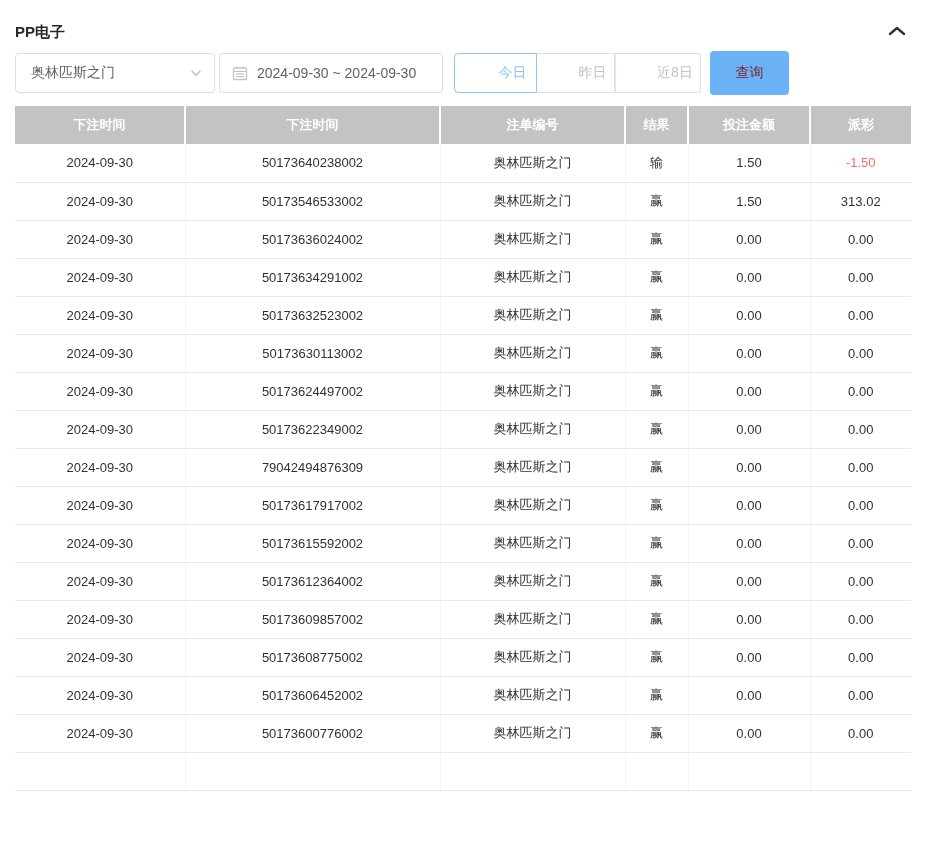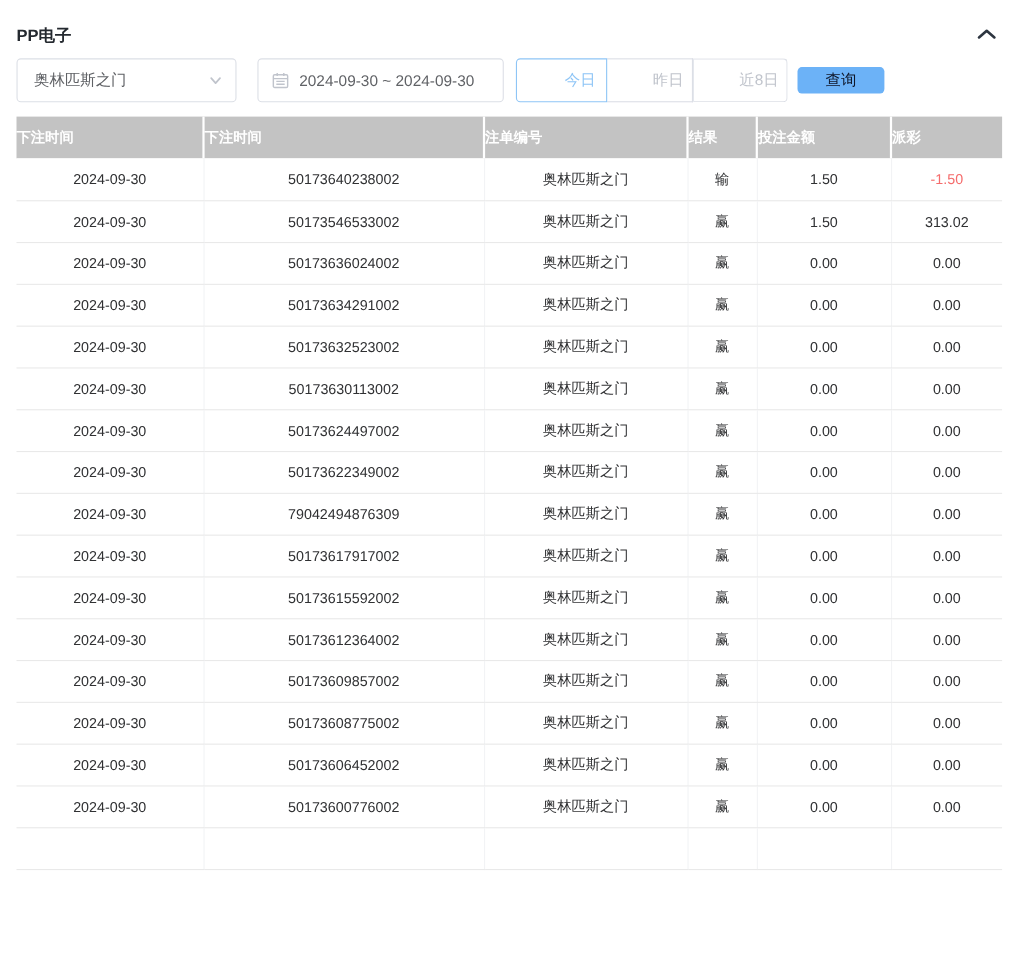--- a/index.html
+++ b/index.html
@@ -24,43 +24,43 @@
   .filter-row { margin-top: 15px; display: flex; align-items: center; height: 40px; }
   .select-box {
     width: 200px; height: 40px;
     border: 1px solid #dcdfe6; border-radius: 4px;
     display: flex; align-items: center; justify-content: space-between;
     padding: 0 12px 0 15px; cursor: pointer; background: #fff;
   }
   .select-box .sel-text { font-size: 14px; color: #606266; }
   .caret { width: 12px; height: 12px; display: inline-flex; }
   .date-box {
-    margin-left: 19px;
+    margin-left: 4px;
     width: 224px; height: 40px;
     border: 1px solid #dcdfe6; border-radius: 4px;
     display: flex; align-items: center;
     padding: 0 10px 0 12px; cursor: pointer; background: #fff;
   }
   .date-box .date-text { font-size: 14px; color: #606266; margin-left: 9px; white-space: nowrap; }
 
   .btn-group { margin-left: 11px; display: flex; height: 40px; }
   .btn-group button {
     height: 40px; background: #fff; font-size: 14px; cursor: pointer;
     border: 1px solid #dcdfe6; color: #c0c4cc; padding-left: 34px;
   }
   .btn-group .qb-today {
     width: 83px; border: 1px solid var(--accent-light);
     color: var(--accent-light); border-radius: 4px 0 0 4px; position: relative; z-index: 1;
   }
   .btn-group .qb-yesterday { width: 78px; border-left: none; }
   .btn-group .qb-last8 { width: 86px; border-left: 1px solid #e4e7ed; border-radius: 0 4px 4px 0; }
 
   .query-btn {
-    margin-left: 9px; width: 79px; height: 24px;
-    background: var(--accent); color: #0f172a; font-size: 14px;
+    margin-left: 9px; width: 79px; height: 44px;
+    background: var(--accent); color: #7f1d1d; font-size: 14px;
     border: none; border-radius: 4px; cursor: pointer;
   }
 
   
   table { border-collapse: collapse; table-layout: fixed; width: 896px; }
   .summary-table { margin-top: 23px; font-size: 14px; }
   .summary-table th {
     background: #f2f2f2; height: 38px; font-weight: 400; color: #303133;
     border-right: 3px solid #fff; text-align: center;
   }
@@ -68,21 +68,21 @@
   .summary-table td {
     height: 40px; text-align: center; color: #303133; background: #fff;
     border-bottom: 1px solid #e8eaec; border-right: 3px solid #fff;
   }
   .summary-table td:last-child { border-right: none; }
 
   
   .bet-table { margin-top: 13px; font-size: 13px; }
   .bet-table th {
     background: var(--header-gray); color: #fff; height: 38px;
-    font-weight: 700; text-align: left; border-right: 2px solid #fff;
+    font-weight: 700; text-align: center; border-right: 2px solid #fff;
   }
   .bet-table th:last-child { border-right: none; }
   .bet-table td {
     height: 38px; text-align: center; color: #303133; background: #fff;
     border-bottom: 1px solid #e9e9e9; border-right: 1px solid #f2f3f5;
   }
   .bet-table td:last-child { border-right: none; }
   .bet-table td.neg { color: var(--negative); }
 </style>
 </head>

